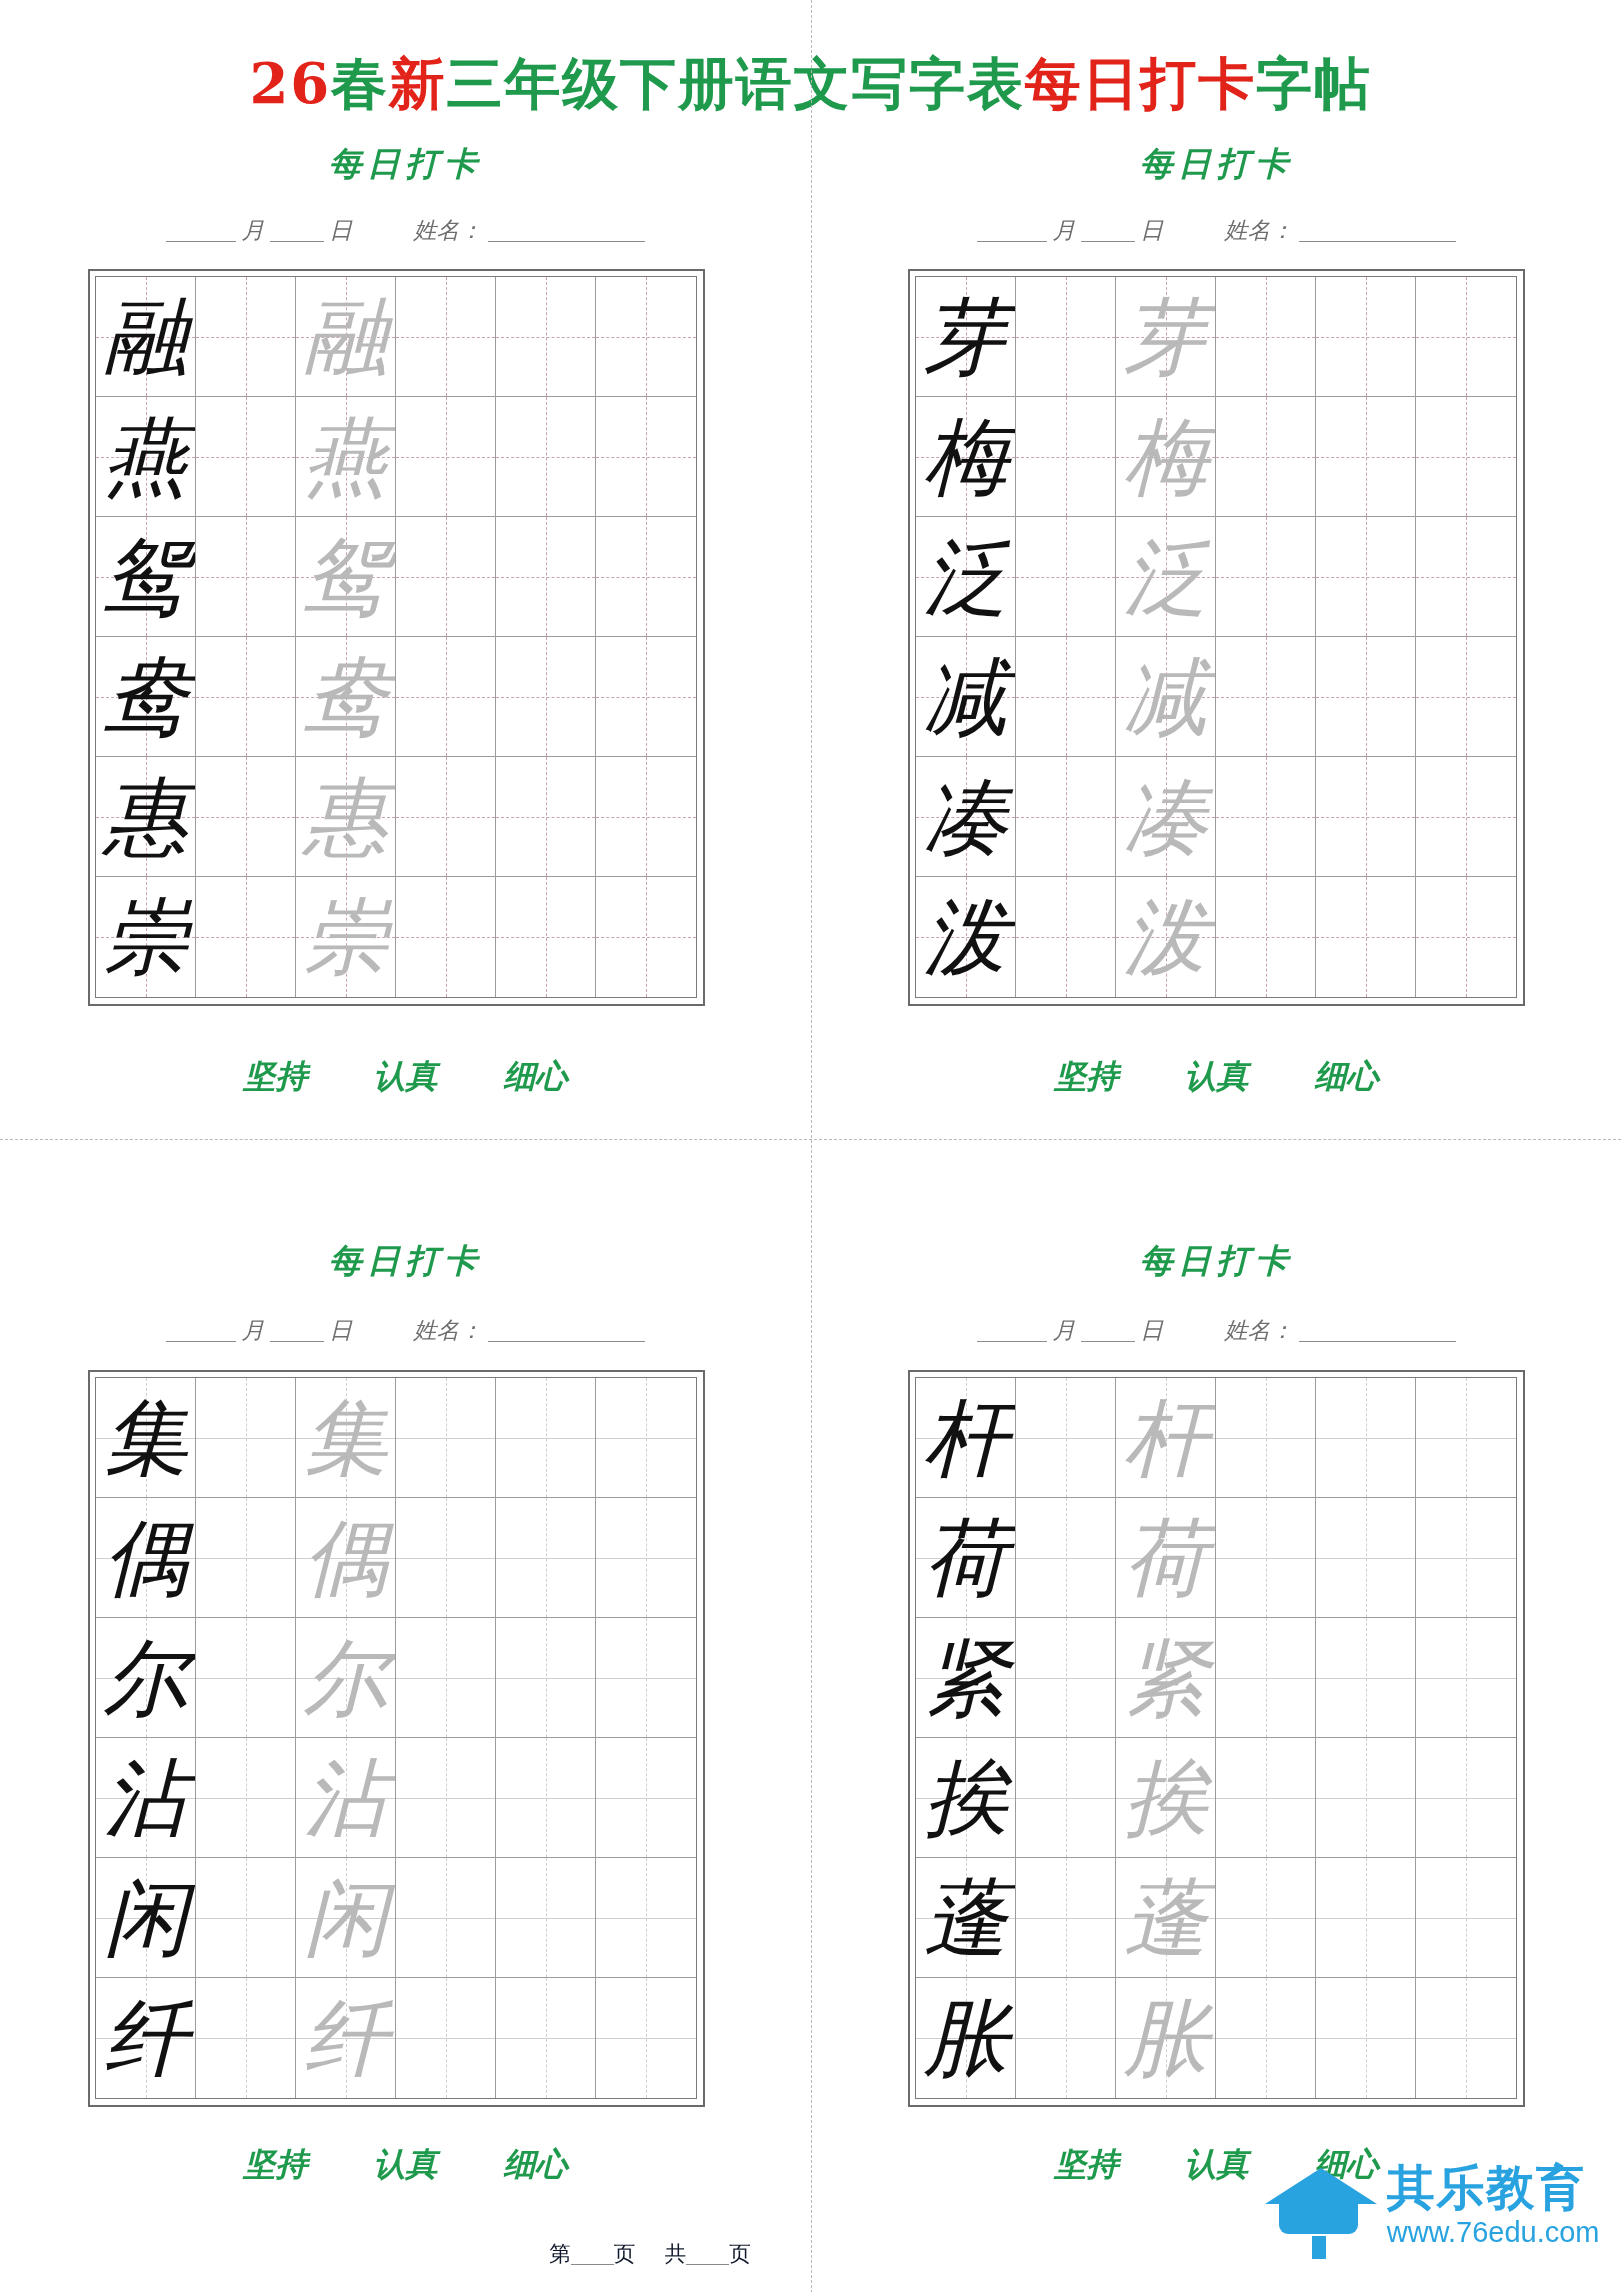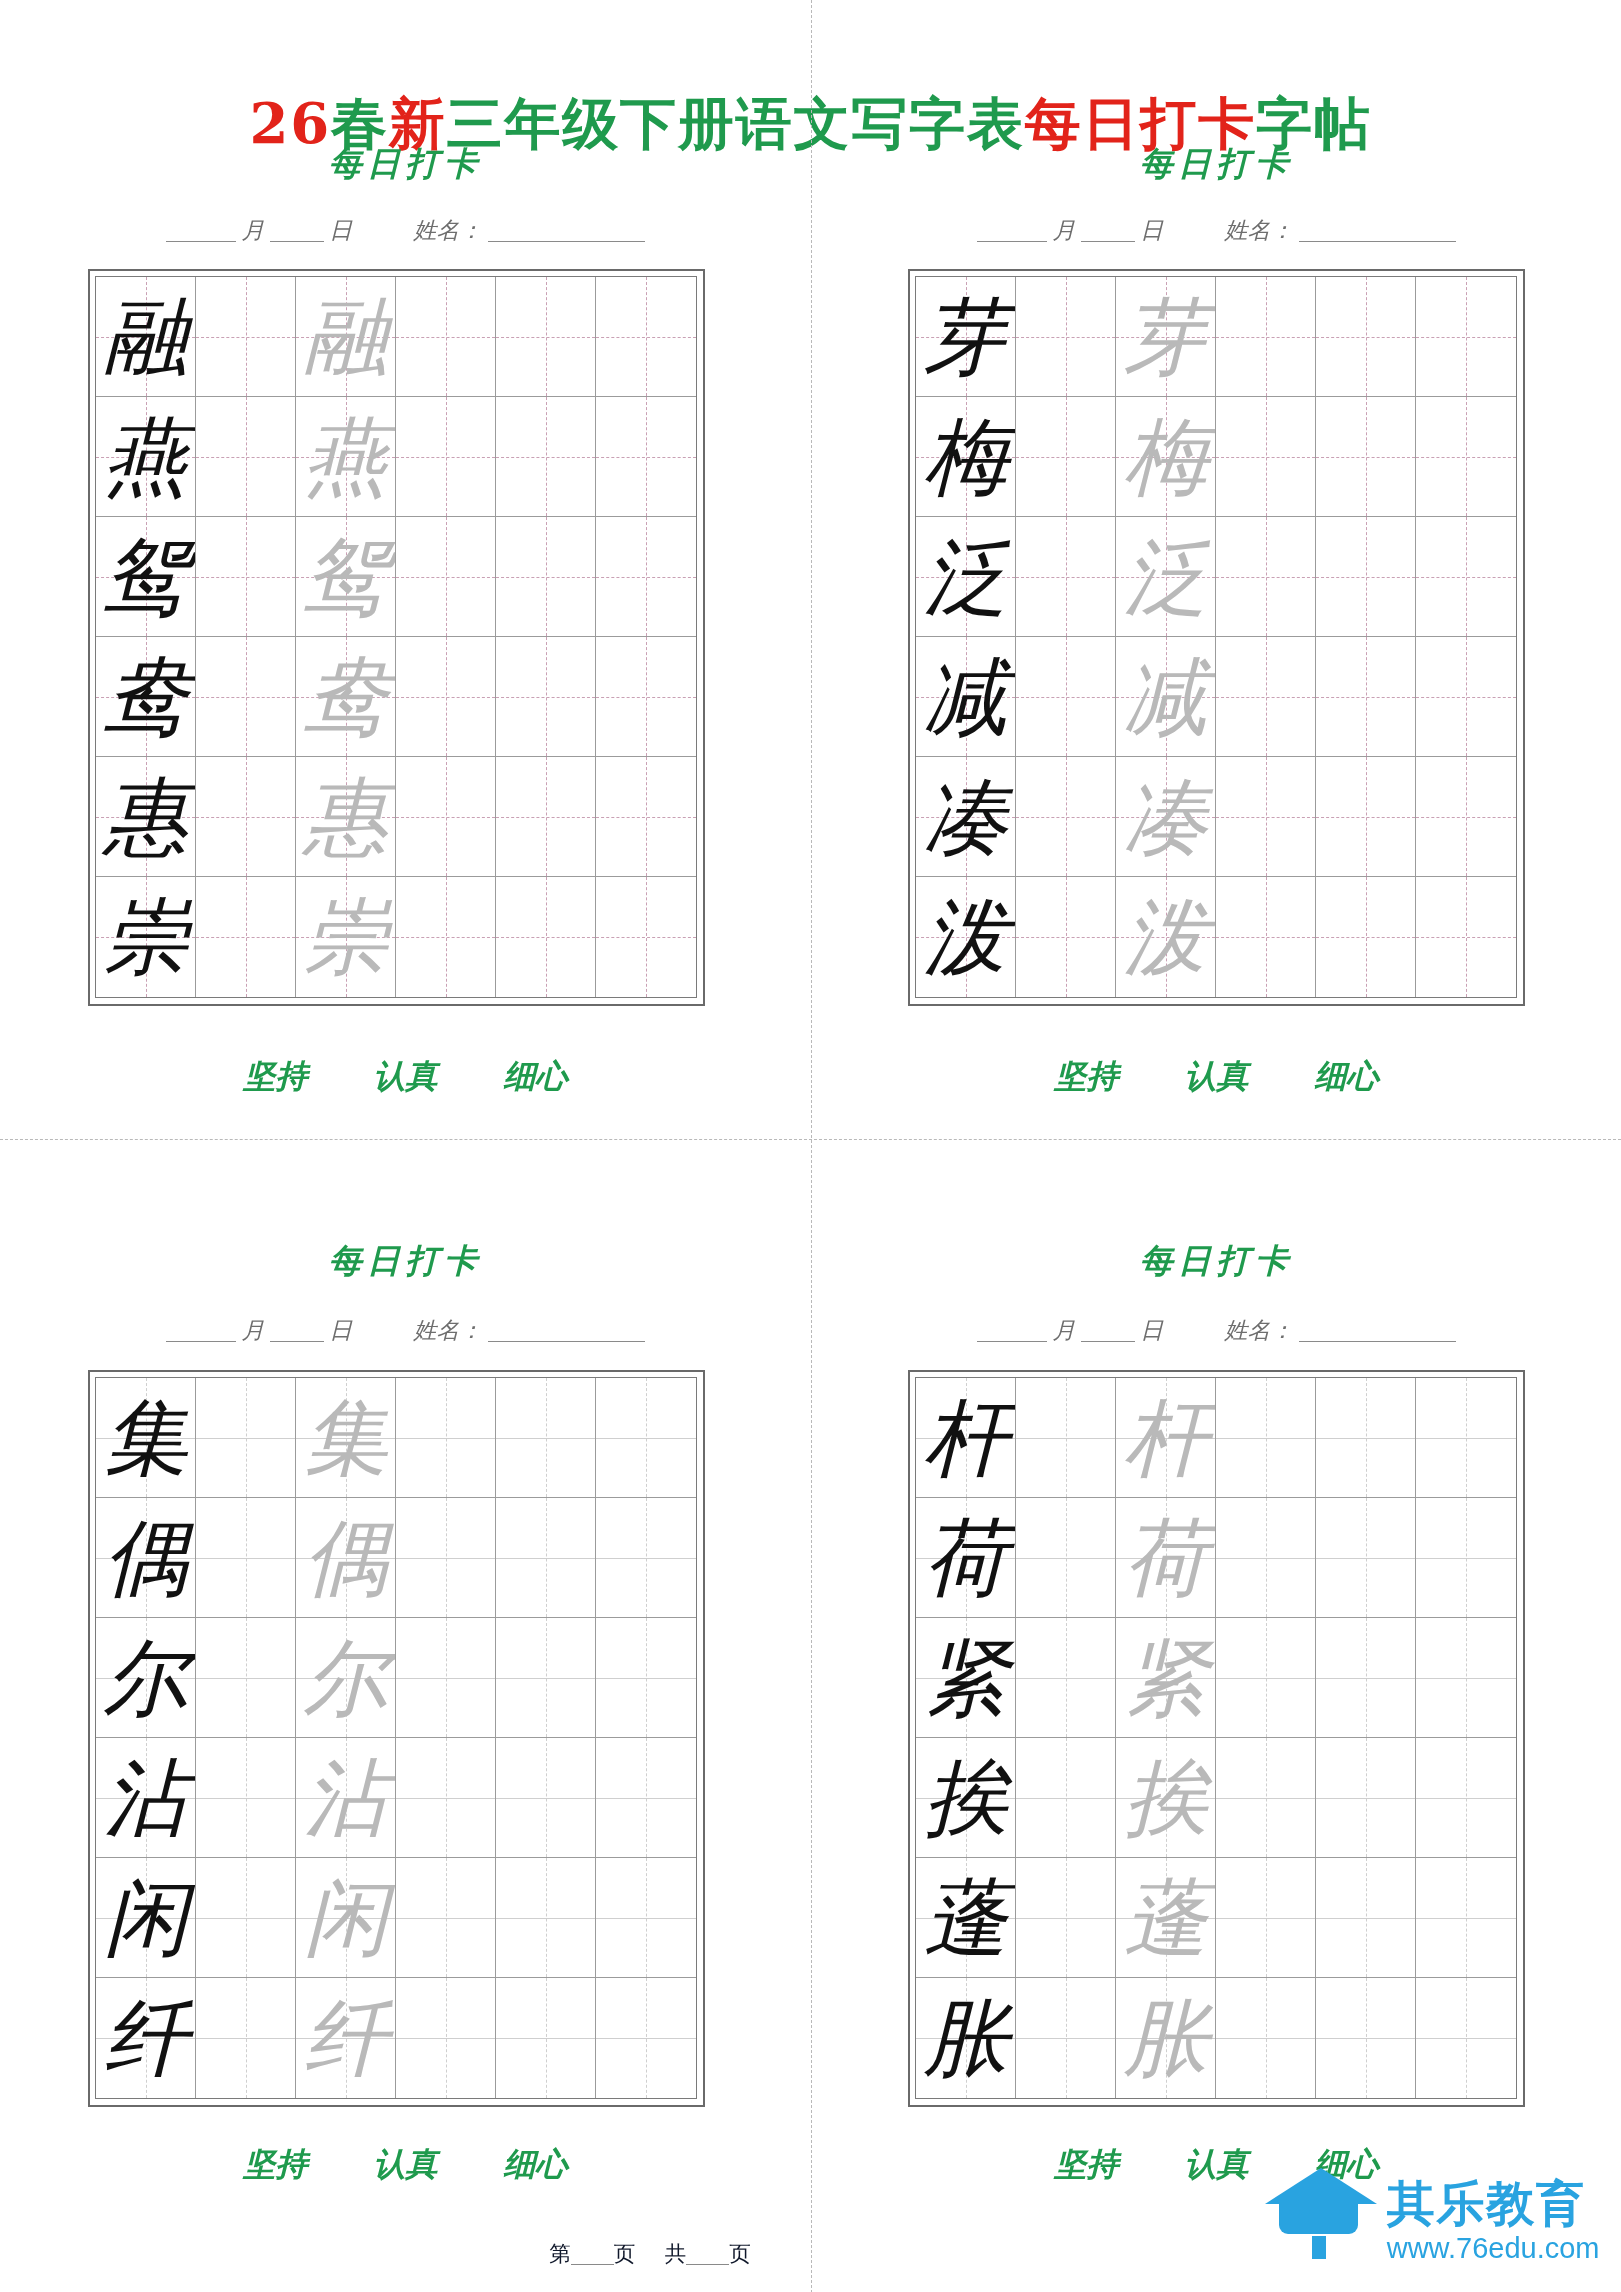--- a/index.html
+++ b/index.html
@@ -21,21 +21,21 @@
     top: 47px;
     left: 0;
     width: 1621px;
     text-align: center;
     font-size: 56px;
     font-weight: bold;
     letter-spacing: 1.8px;
     white-space: nowrap;
     font-family: "DejaVu Serif", serif;
   }
-  .title span { display: inline-block; margin-top: 40px; }
+  .title span { display: inline-block; }
 
   
   .fold-v {
     position: absolute;
     left: 811px;
     top: 0;
     width: 0;
     height: 2293px;
     border-left: 1.8px dashed #b9b9b9;
   }
@@ -191,21 +191,21 @@
     font-family: "DejaVu Serif", serif;
   }
   .page-no .blank { width: 43px; height: 18px; }
 
   
   .logo {
     position: absolute;
     right: 21.5px;
     bottom: 30px;
     display: flex;
-    align-items: flex-end;
+    align-items: flex-start;
     z-index: 9;
   }
   .logo-mark {
     width: 118px;
     height: 100px;
     position: relative;
     margin-right: 9px;
   }
   .cap-top {
     position: absolute;

